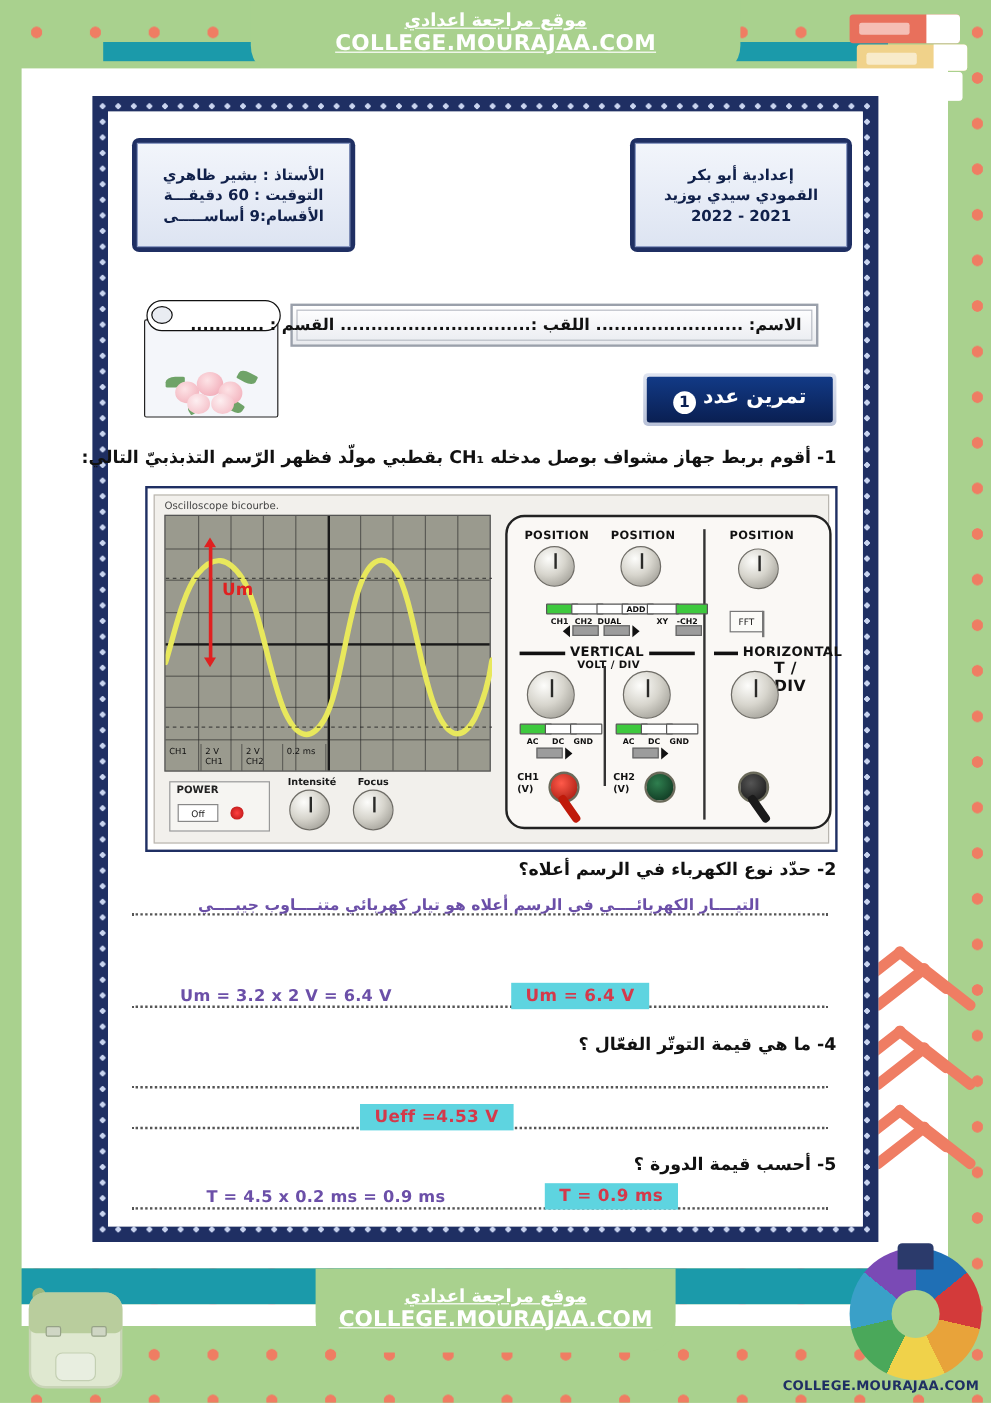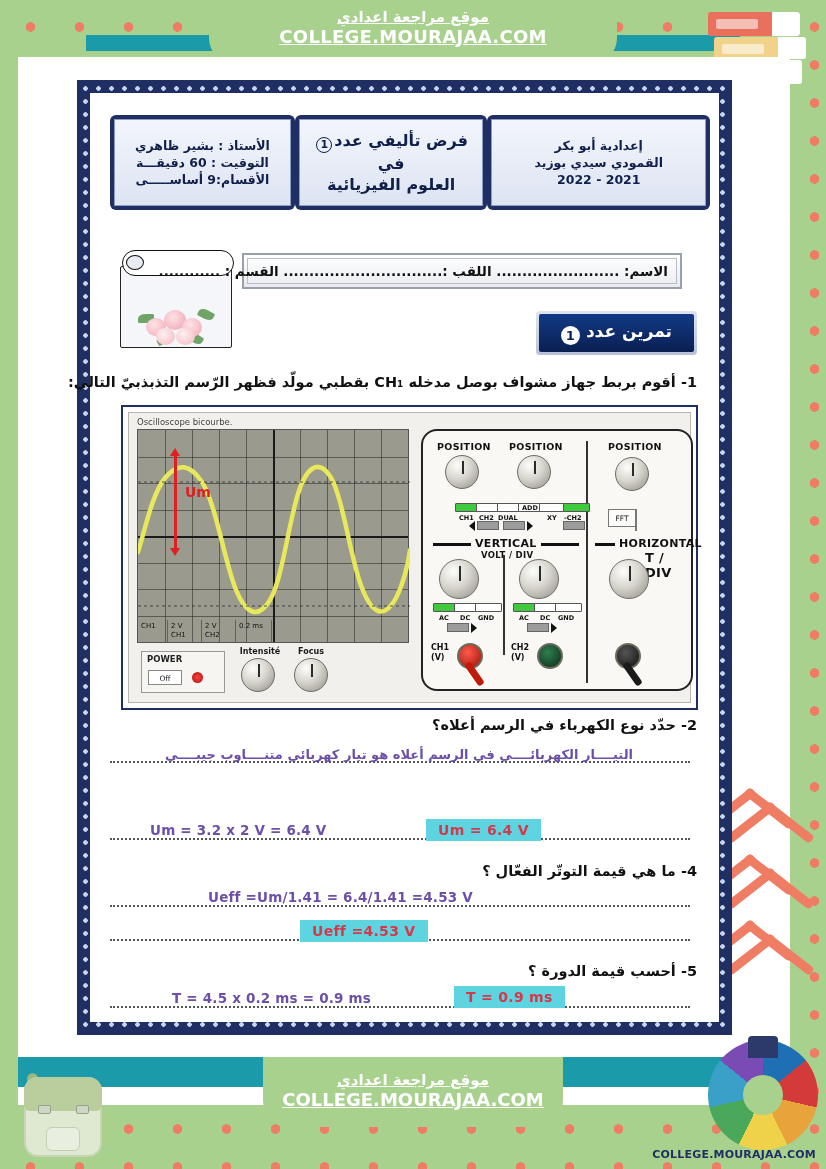--- a/index.html
+++ b/index.html
@@ -98,21 +98,21 @@
   .tbox-in {
     background: linear-gradient(180deg, #f2f5fb 0%, #dde4f2 100%);
     border: 1px solid #8c9bc4;
     width: 100%; height: 100%;
     display: flex; flex-direction: column; align-items: center;
     justify-content: center; direction: rtl; text-align: center;
     font-weight: bold; color: #10204a;
   }
   .tbox-a { width: 186px; }
   .tbox-b { width: 194px; }
-  .tbox-c { width: 224px; }
+  .tbox-c { width: 185px; }
   .tbox-in div { font-size: 12.5px; line-height: 17px; white-space: nowrap; }
   .tbox-b .big { font-size: 16px; line-height: 21px; }
   .circ1 {
     display: inline-block; width: 16px; height: 16px; border-radius: 50%;
     border: 1.6px solid #10204a; font-size: 11px; line-height: 13px;
     text-align: center; vertical-align: -2px; margin: 0 2px;
   }
 
   
   .scroll-deco { position: absolute; left: 22px; top: 155px; width: 128px; height: 102px; }
@@ -385,29 +385,20 @@
   <div class="title-row">
 
     <div class="tbox tbox-c">
       <div class="tbox-in">
         <div>إعدادية أبو بكر</div>
         <div>القمودي سيدي بوزيد</div>
         <div>2021 - 2022</div>
       </div>
     </div>
 
-    <div class="tbox tbox-b">
-      <div class="tbox-in">
-        <div class="big">
-          <span>فرض تأليفي عدد</span><span class="circ1">1</span>
-        </div>
-        <div class="big">في</div>
-        <div class="big">العلوم الفيزيائية</div>
-      </div>
-    </div>
 
     <div class="tbox tbox-a">
       <div class="tbox-in">
         <div>الأستاذ : بشير ظاهري</div>
         <div>التوقيت : 60 دقيقـــة</div>
         <div>الأقسام:9 أساســـــى</div>
       </div>
     </div>
   </div>
 
@@ -570,21 +561,20 @@
   <div class="q" style="right:22px; top:624px;">2- حدّد نوع الكهرباء في الرسم أعلاه؟</div>
   <div class="dots-line" style="left:20px; top:668px; width:580px;"></div>
   <div class="ans-line" style="left:34px; top:654px; width:550px;">التيــــار الكهربائــــي في الرسم أعلاه هو تيار كهربائي متنــــاوب جيبــــي</div>
 
   <div class="dots-line" style="left:20px; top:745px; width:580px;"></div>
   <div class="ans-ltr" style="left:60px; top:729px;">Um = 3.2 x 2 V = 6.4 V</div>
   <div class="hl" style="left:336px; top:726px;">Um = 6.4 V</div>
 
   <div class="q" style="right:22px; top:770px;">4- ما هي قيمة التوتّر الفعّال ؟</div>
   <div class="dots-line" style="left:20px; top:812px; width:580px;"></div>
-  <div class="ans-ltr" style="left:118px; top:796px;">Ueff =Um/1.41 = 6.4/1.41 =4.53 V</div>
   <div class="dots-line" style="left:20px; top:846px; width:580px;"></div>
   <div class="hl" style="left:210px; top:827px;">Ueff =4.53 V</div>
 
   <div class="q" style="right:22px; top:870px;">5- أحسب قيمة الدورة ؟</div>
   <div class="dots-line" style="left:20px; top:913px; width:580px;"></div>
   <div class="ans-ltr" style="left:82px; top:897px;">T = 4.5 x 0.2 ms = 0.9 ms</div>
   <div class="hl" style="left:364px; top:893px;">T =  0.9 ms</div>
 
  </div>
 </div>

